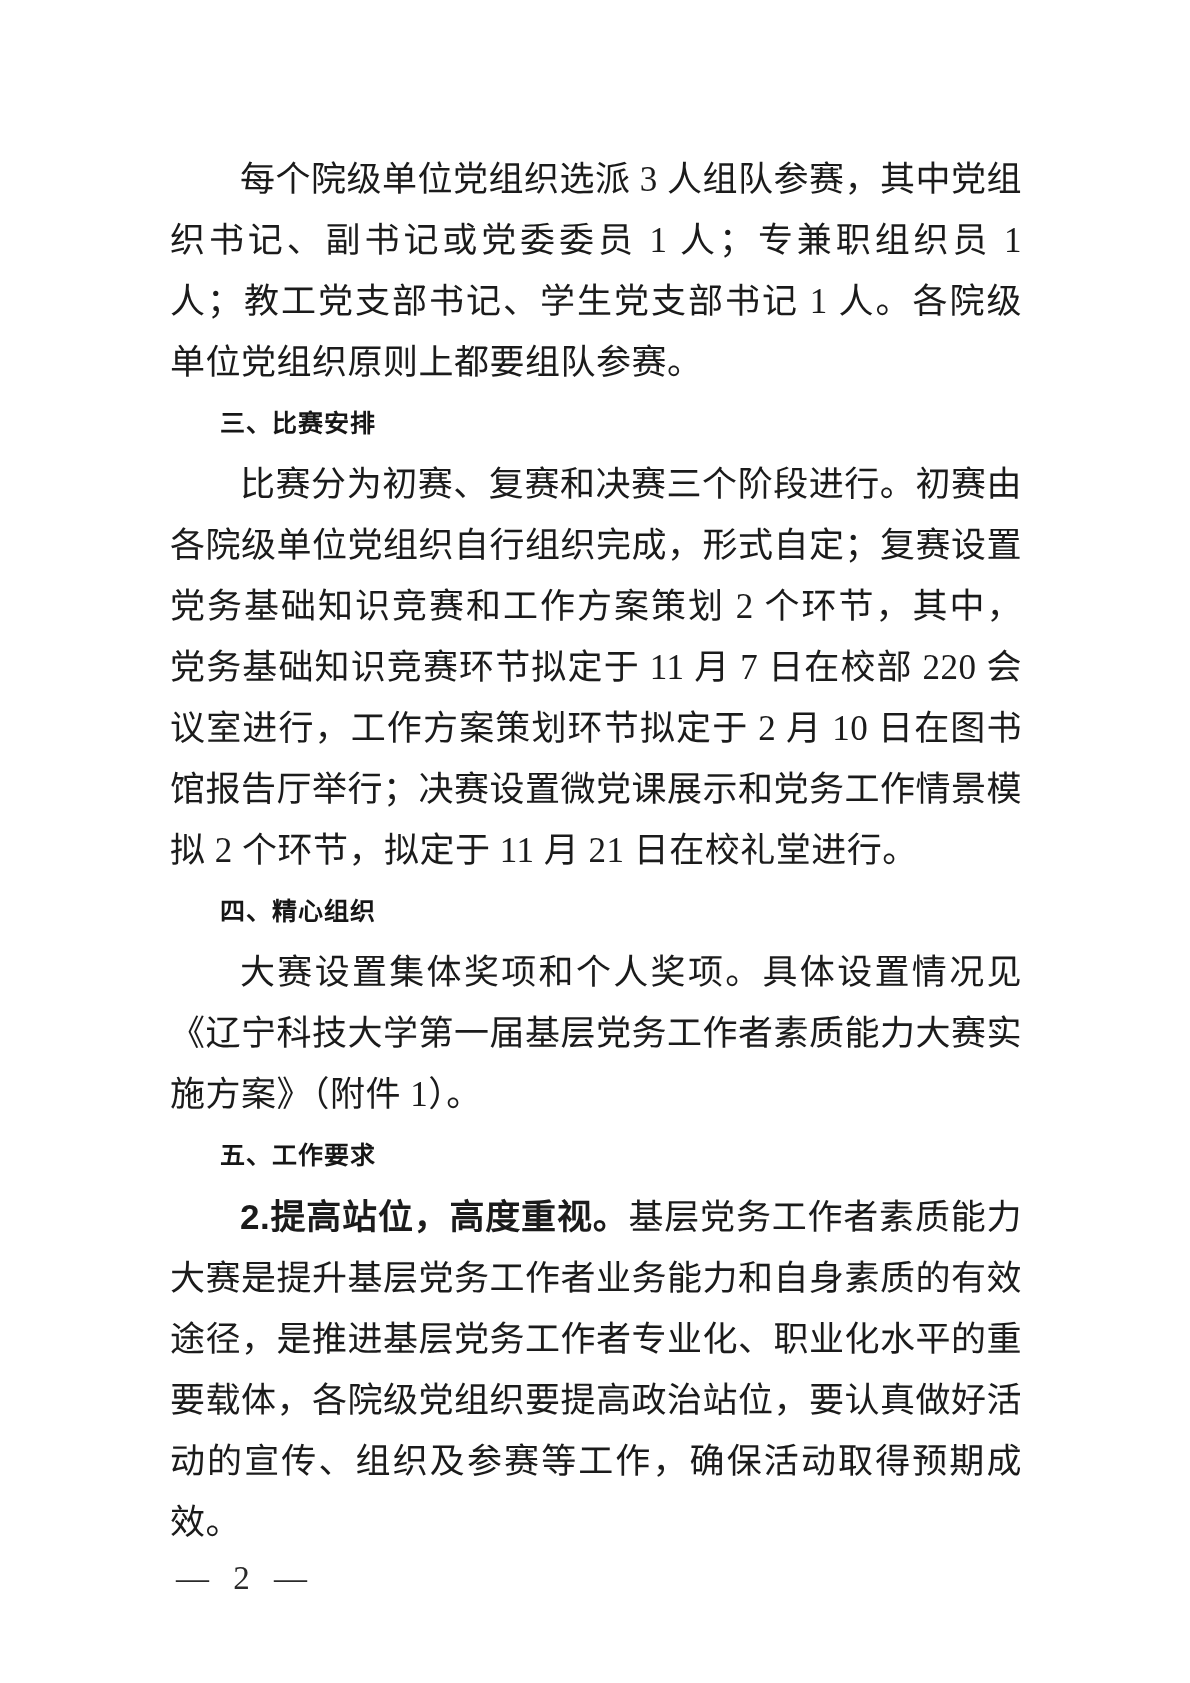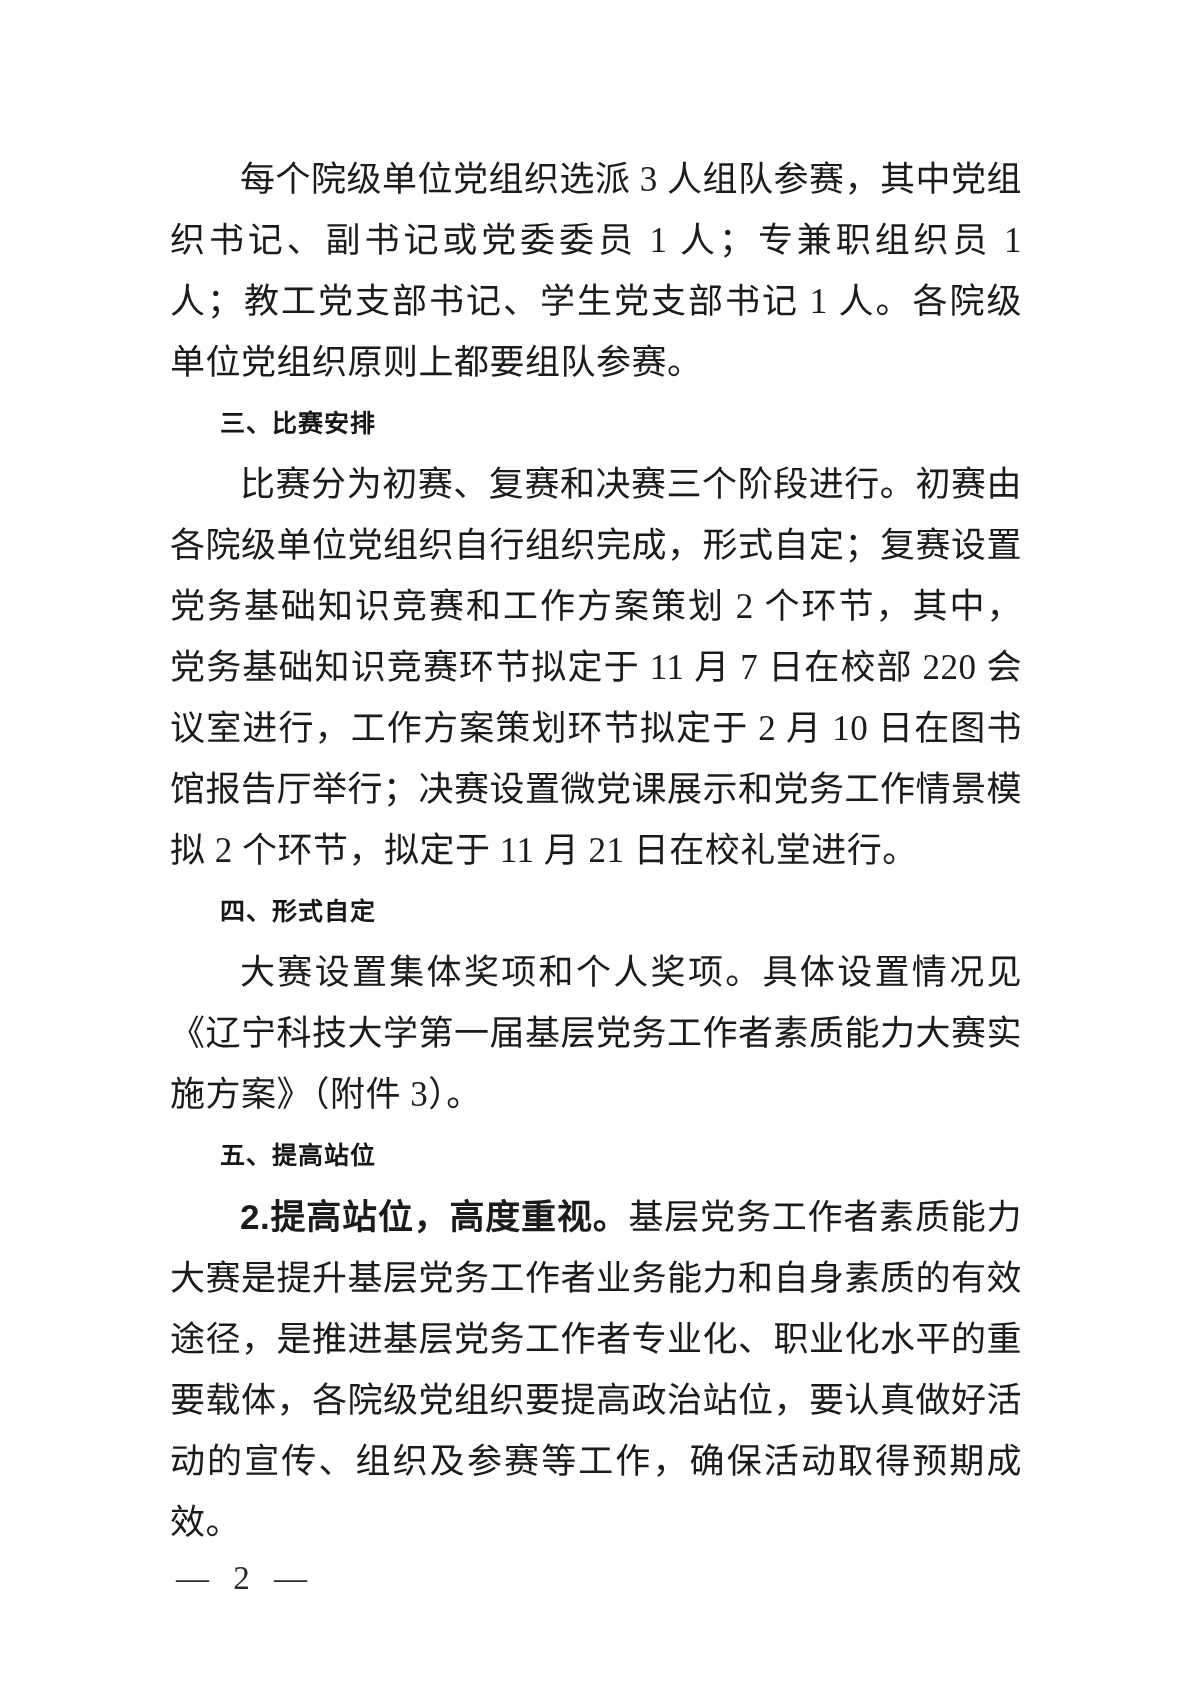--- a/index.html
+++ b/index.html
@@ -69,25 +69,25 @@
 
 <div class="page">
   <div class="content">
 
     <p class="body-para">每个院级单位党组织选派 3 人组队参赛，其中党组织书记、副书记或党委委员 1 人；专兼职组织员 1 人；教工党支部书记、学生党支部书记 1 人。各院级单位党组织原则上都要组队参赛。</p>
 
     <h2 class="heading">三、比赛安排</h2>
 
     <p class="body-para">比赛分为初赛、复赛和决赛三个阶段进行。初赛由各院级单位党组织自行组织完成，形式自定；复赛设置党务基础知识竞赛和工作方案策划 2 个环节，其中，党务基础知识竞赛环节拟定于 11 月 7 日在校部 220 会议室进行，工作方案策划环节拟定于 2 月 10 日在图书馆报告厅举行；决赛设置微党课展示和党务工作情景模拟 2 个环节，拟定于 11 月 21 日在校礼堂进行。</p>
 
-    <h2 class="heading">四、形式自定</h2>
+    <h2 class="heading">四、精心组织</h2>
 
-    <p class="body-para">大赛设置集体奖项和个人奖项。具体设置情况见《辽宁科技大学第一届基层党务工作者素质能力大赛实施方案》（附件 3）。</p>
+    <p class="body-para">大赛设置集体奖项和个人奖项。具体设置情况见《辽宁科技大学第一届基层党务工作者素质能力大赛实施方案》（附件 1）。</p>
 
-    <h2 class="heading">五、提高站位</h2>
+    <h2 class="heading">五、工作要求</h2>
 
     <p class="body-para"><span class="lead-bold">2.提高站位，高度重视。</span><span>基层党务工作者素质能力大赛是提升基层党务工作者业务能力和自身素质的有效途径，是推进基层党务工作者专业化、职业化水平的重要载体，各院级党组织要提高政治站位，要认真做好活动的宣传、组织及参赛等工作，确保活动取得预期成效。</span></p>
 
 
   </div>
 
   <div class="footer-pagenum">— 2 —</div>
 </div>
 
 </body></html>

